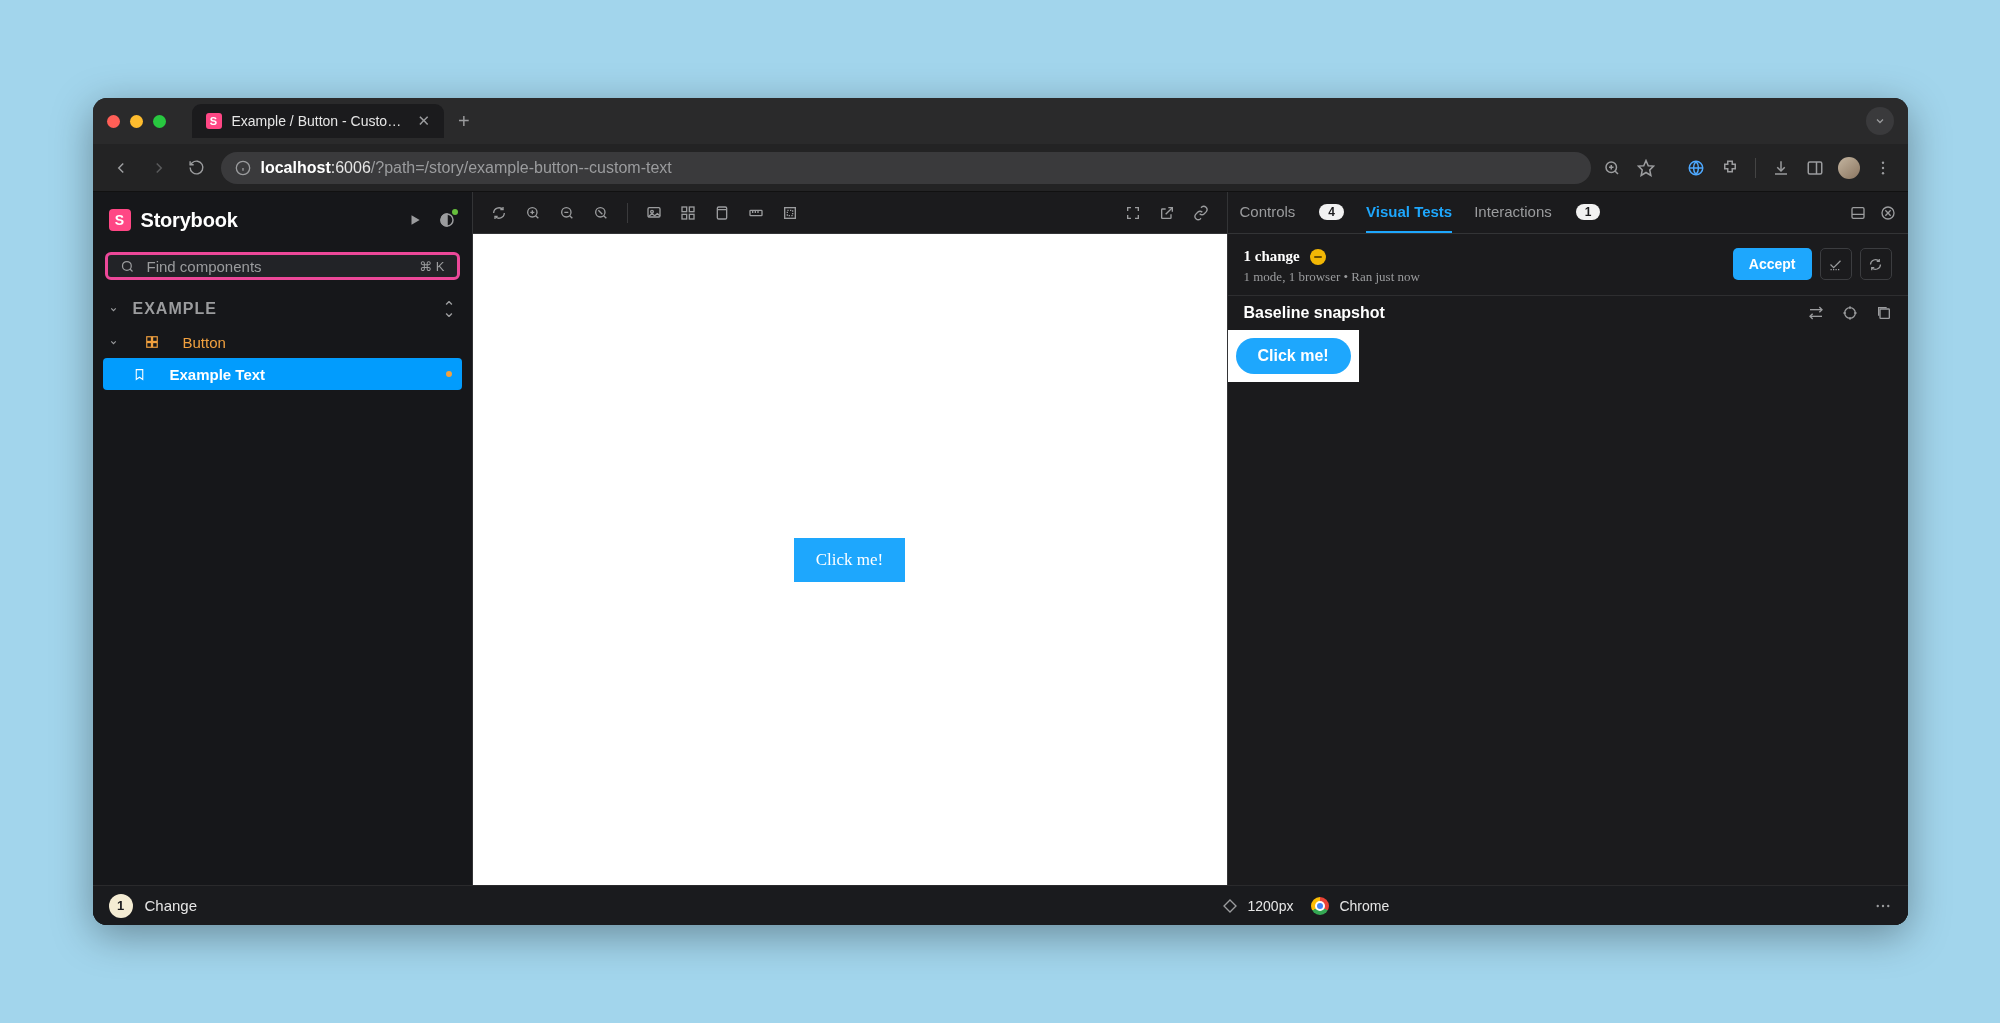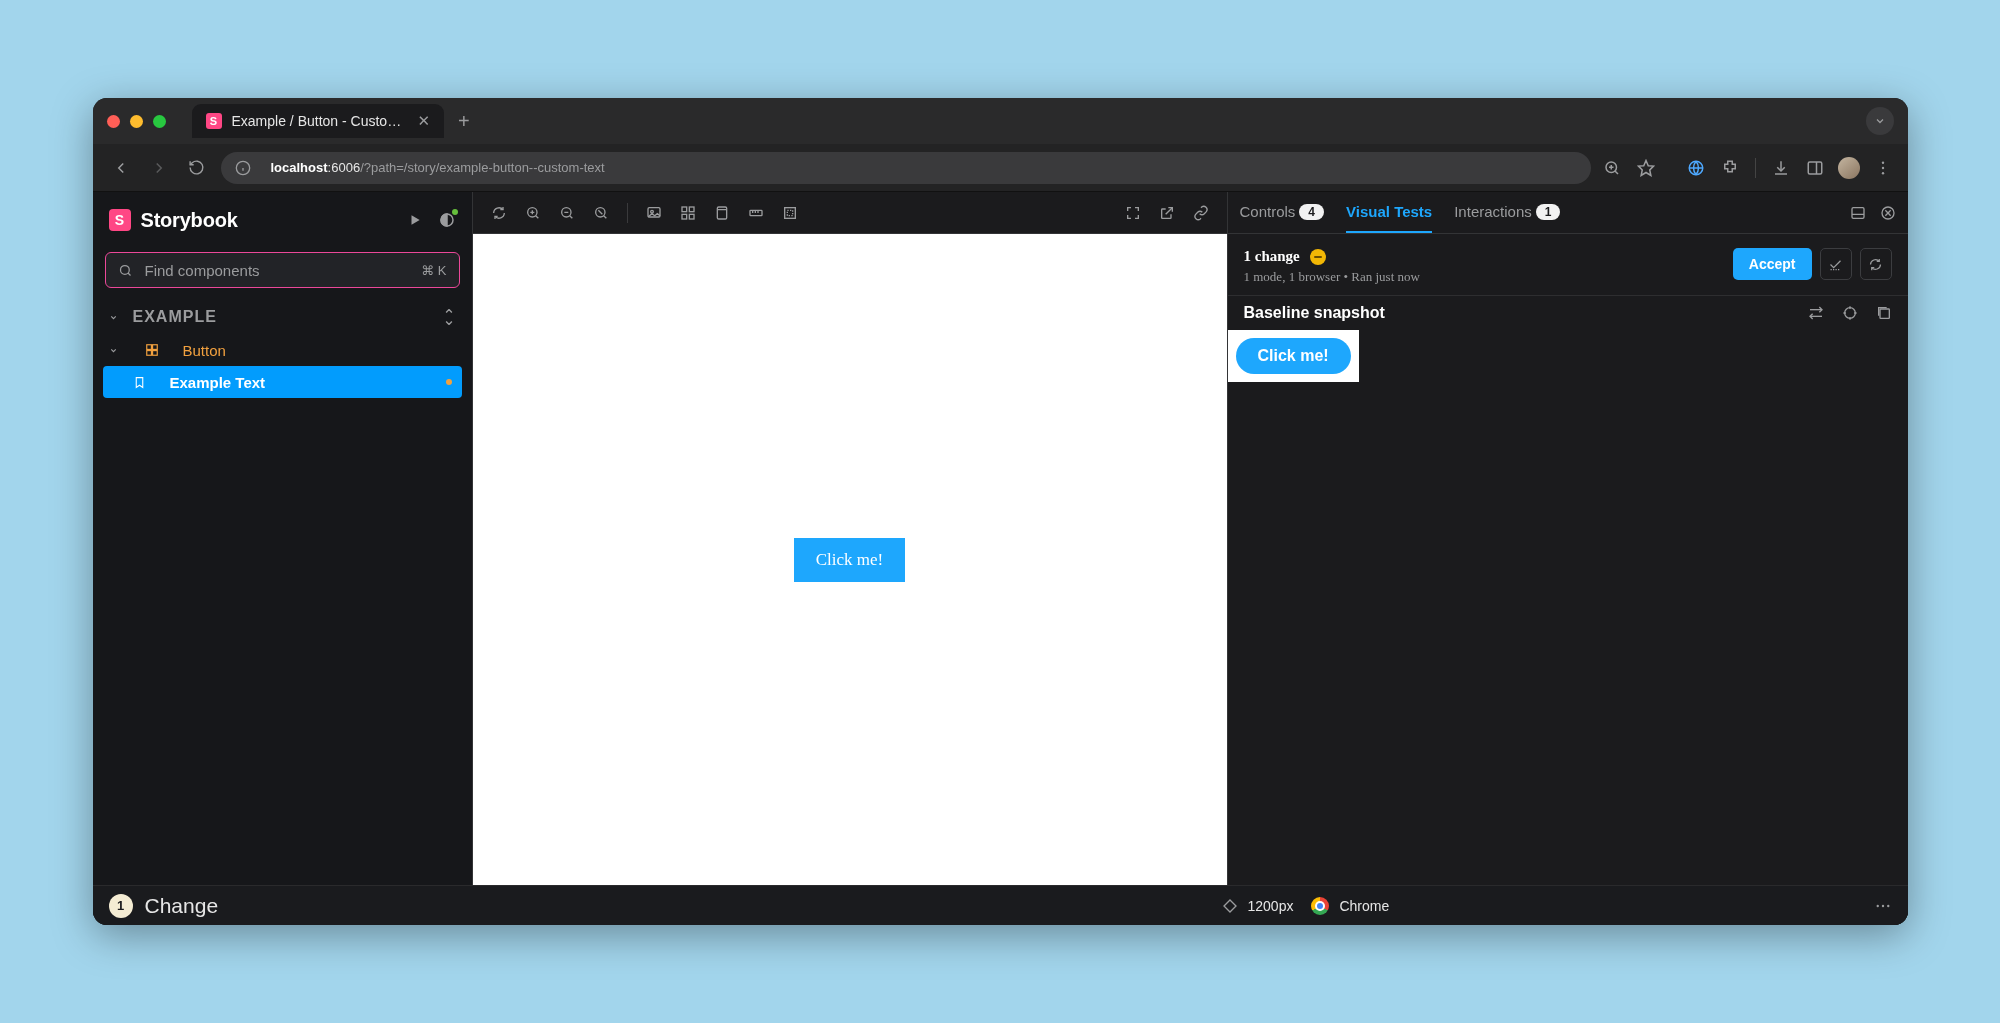--- a/index.html
+++ b/index.html
@@ -105,22 +105,22 @@
     border-bottom: 1px solid #111;
   }
   .nav-ico {
     width:28px; height:28px; display:flex;align-items:center;justify-content:center;
     color: var(--text-muted); cursor:pointer;
   }
   .nav-ico.disabled { opacity:0.45; cursor:default; }
   .url-box {
     flex:1; height:32px; background: var(--addr-input-bg);
     border-radius:16px; display:flex;align-items:center;
-    padding: 0 14px; gap:20px; color: var(--text-light);
-    font-size:13px;
+    padding: 0 14px; gap:10px; color: var(--text-light);
+    font-size:16px;
   }
   .url-info { color: var(--text-muted); font-size:15px; }
   .url-host strong { color: #fff; }
   .url-path { color: var(--text-muted); }
   .addr-right { display:flex; align-items:center; gap:12px; color: var(--text-muted); }
   .addr-right .ico { width:22px; height:22px; display:flex;align-items:center;justify-content:center; cursor:pointer; }
   .addr-sep { width:1px; height:20px; background:#444; margin:0 2px; }
   .avatar { width:22px; height:22px; border-radius:50%; background:linear-gradient(140deg,#c4b5a0,#8a7560); }
 
   
@@ -147,23 +147,23 @@
   }
   .sb-brand { color:#fff; font-weight:700; font-size:20px; letter-spacing:-0.2px; }
   .sb-header-right { margin-left:auto; display:flex; align-items:center; gap:16px; color: var(--text-muted); }
   .sb-header-ico { cursor:pointer; display:flex; }
   .sb-header-ico.play { font-size:14px; }
   .sb-header-ico.theme { position:relative; }
   .theme-dot { position:absolute; top:-2px; right:-2px; width:6px; height:6px; background:#66bf3c; border-radius:50%; }
 
   .sb-search {
     margin: 4px 12px 10px 12px;
-    height:36px; background:#222327; border-radius:6px;
+    height:28px; background:#222327; border-radius:6px;
     display:flex;align-items:center; padding:0 12px; gap:10px;
-    color: var(--text-muted); border:1px solid #ec4899;
+    color: var(--text-muted); border:3px solid #ec4899;
   }
   .sb-search input {
     flex:1; background:transparent; border:none; outline:none;
     color: var(--text-light); font-size:15px;
   }
   .sb-search input::placeholder { color: var(--text-muted); }
   .kbd { font-size:13px; color: var(--text-muted); }
 
   .sb-section-hdr {
     display:flex; align-items:center; padding: 10px 16px 6px 16px;
@@ -197,21 +197,21 @@
     height:40px; background:#1a1b1e; border-top:1px solid #2a2a2c;
     display:flex; align-items:center; padding:0 16px; gap:12px;
     color: var(--text-light); z-index:5;
   }
   .statusbar.left { width:380px; }
   .status-badge {
     width:24px; height:24px; border-radius:50%; background:#f4ecd3;
     color:#1b1b1d; font-weight:700; font-size:13px;
     display:flex;align-items:center;justify-content:center;
   }
-  .status-label { font-size:21px; }
+  .status-label { font-size:15px; }
 
   
   .panel-bottombar {
     position:absolute; bottom:0; right:0;
     width: calc(100% - 380px);
     height:40px; background:#1a1b1e; border-top:1px solid #2a2a2c;
     display:flex; align-items:center; padding:0 16px; gap:10px;
     color: var(--text-light); z-index:5;
   }
   .pb-spacer { flex:1; }
@@ -265,21 +265,21 @@
   .addon-panel {
     width: 680px;
     display:flex; flex-direction:column; background: var(--panel-bg);
   }
   .pt-tabs {
     height:42px; background: var(--toolbar-bg);
     border-bottom:1px solid var(--toolbar-border);
     display:flex; align-items:center; padding:0 12px; gap: 22px;
   }
   .pt-tab {
-    display:flex; align-items:center; gap:4px; color: var(--text-muted);
+    display:flex; align-items:center; gap:24px; color: var(--text-muted);
     font-size:15px; cursor:pointer; height:100%; border-bottom:2px solid transparent;
   }
   .pt-tab.active { color: var(--accent-blue); border-bottom-color: var(--accent-blue); font-weight:600; }
   .pt-badge {
     background: var(--badge-bg); color: var(--badge-text);
     border-radius: 10px; padding: 1px 9px; font-size:12px; font-weight:700;
   }
   .pt-right { margin-left:auto; display:flex; align-items:center; gap:14px; color: var(--text-muted); }
   .pt-right .ico { cursor:pointer; display:flex; }
 

